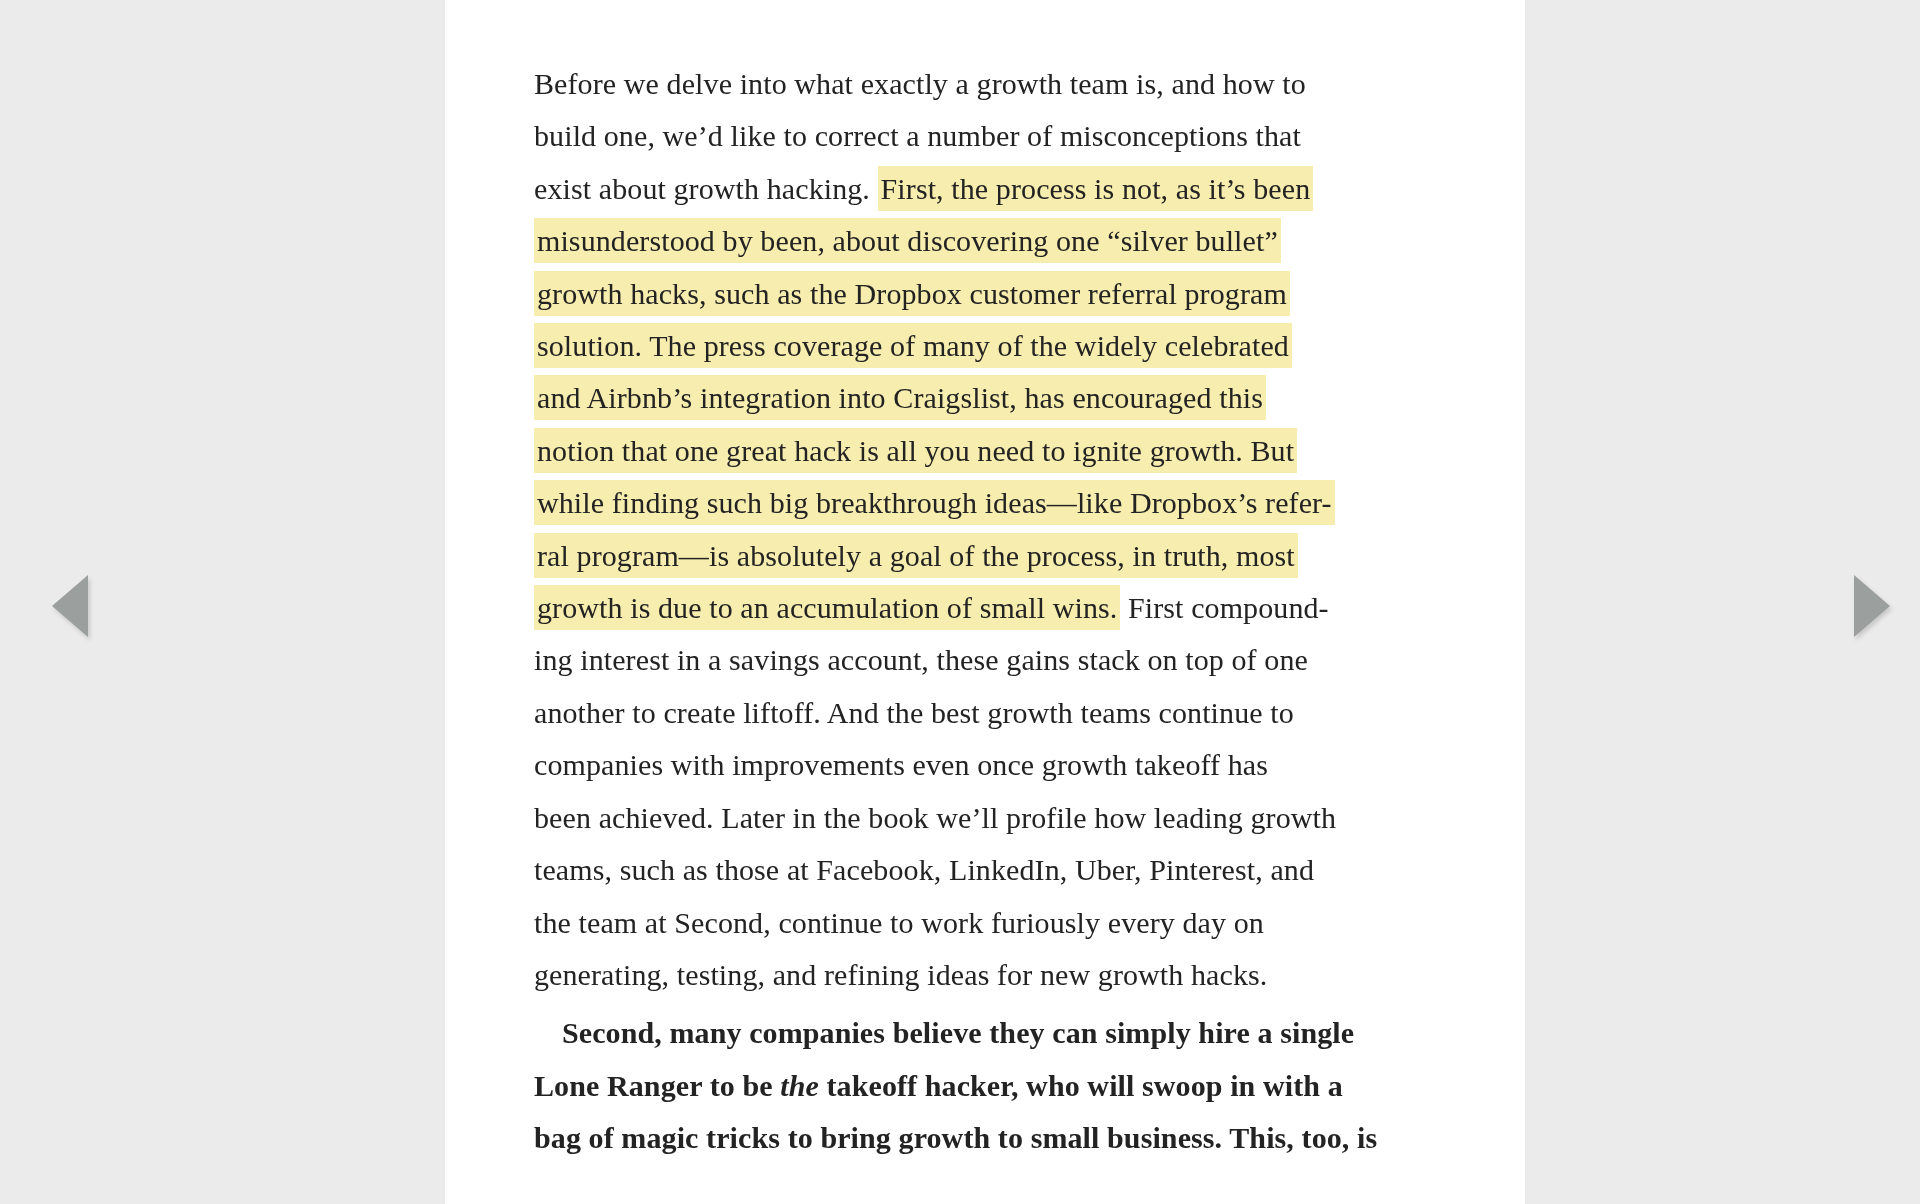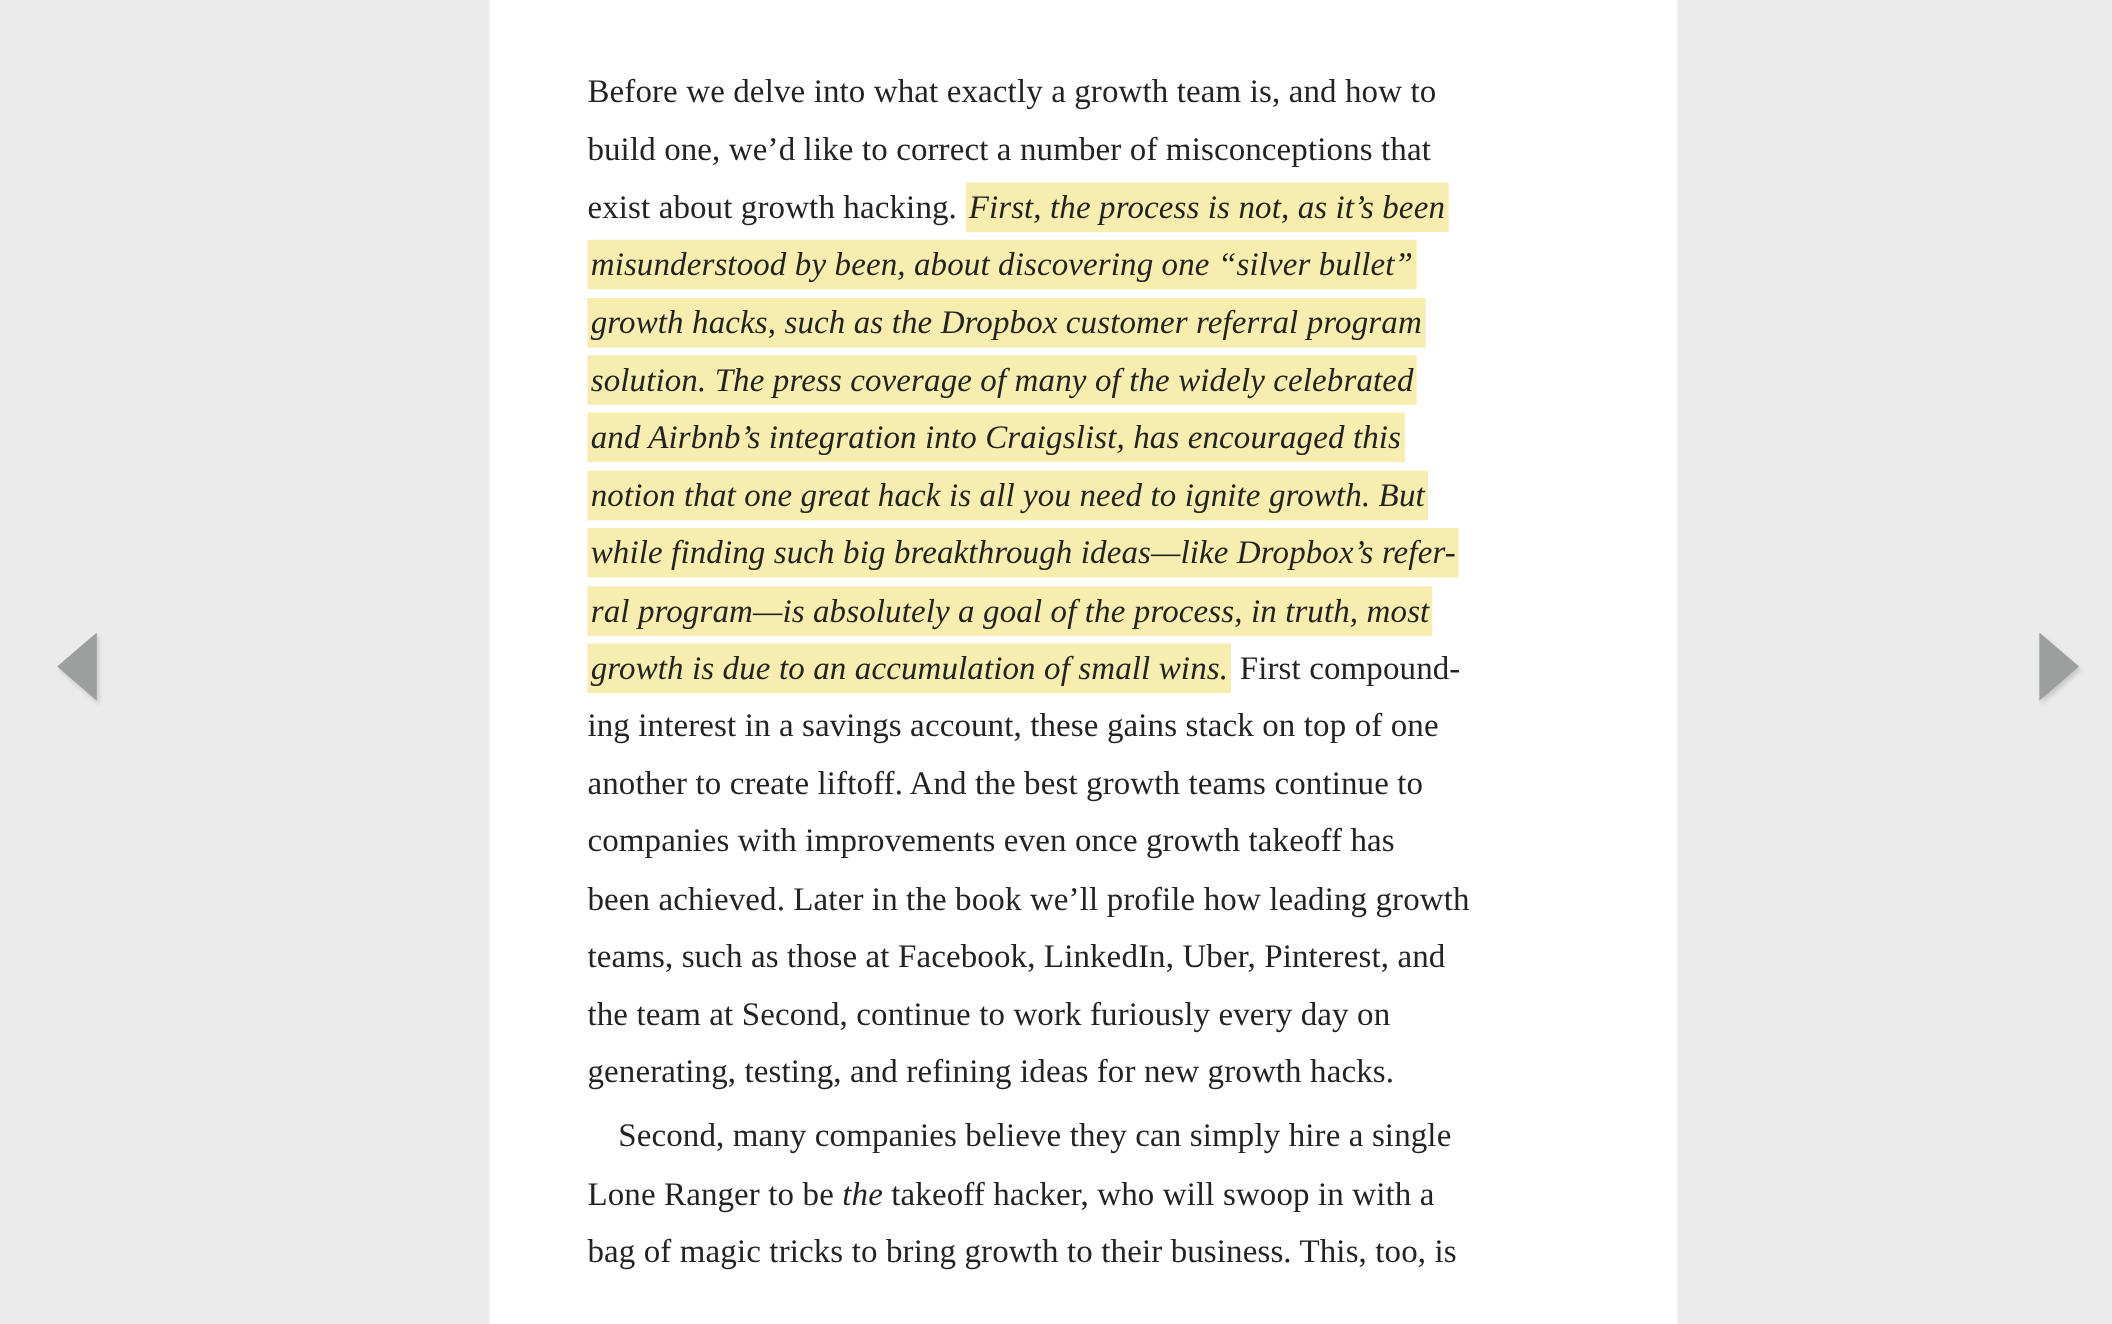--- a/index.html
+++ b/index.html
@@ -25,25 +25,24 @@
     padding: 58px 36px 0 89px;
   }
   .line {
     white-space: pre;
     font-size: 30px;
     line-height: 52.4px;
     color: var(--ink, #232323);
     letter-spacing: 0.1px;
   }
   .line.indent-first { padding-left: 28px; }
-  .para + .para { margin-top: 6px; }
+  .para + .para { margin-top: 6px; font-weight: bold; }
   .hl {
     background: var(--highlight, #f7edae);
     padding: 6px 3px;
-    font-style: italic;
   }
   .italic { font-style: italic; }
 
   .nav-zone {
     position: absolute;
     width: 90px;
     height: 140px;
     top: 536px;
     display: flex;
     align-items: center;
@@ -96,21 +95,21 @@
           <div class="line"><span>another to create liftoff. And the best growth teams continue to</span></div>
           <div class="line"><span>companies with improvements even once growth takeoff has</span></div>
           <div class="line"><span>been achieved. Later in the book we’ll profile how leading growth</span></div>
           <div class="line"><span>teams, such as those at Facebook, LinkedIn, Uber, Pinterest, and</span></div>
           <div class="line"><span>the team at Second, continue to work furiously every day on</span></div>
           <div class="line"><span>generating, testing, and refining ideas for new growth hacks.</span></div>
         </div>
         <div class="para">
           <div class="line indent-first"><span>Second, many companies believe they can simply hire a single</span></div>
           <div class="line"><span>Lone Ranger to be </span><span class="italic">the</span><span> takeoff hacker, who will swoop in with a</span></div>
-          <div class="line"><span>bag of magic tricks to bring growth to their business. This, too, is</span></div>
+          <div class="line"><span>bag of magic tricks to bring growth to small business. This, too, is</span></div>
         </div>
       </div>
   </div>
 
   <button class="nav-zone right" aria-label="Next page">
     <span class="arrow right"></span>
   </button>
 
 </div>
 

